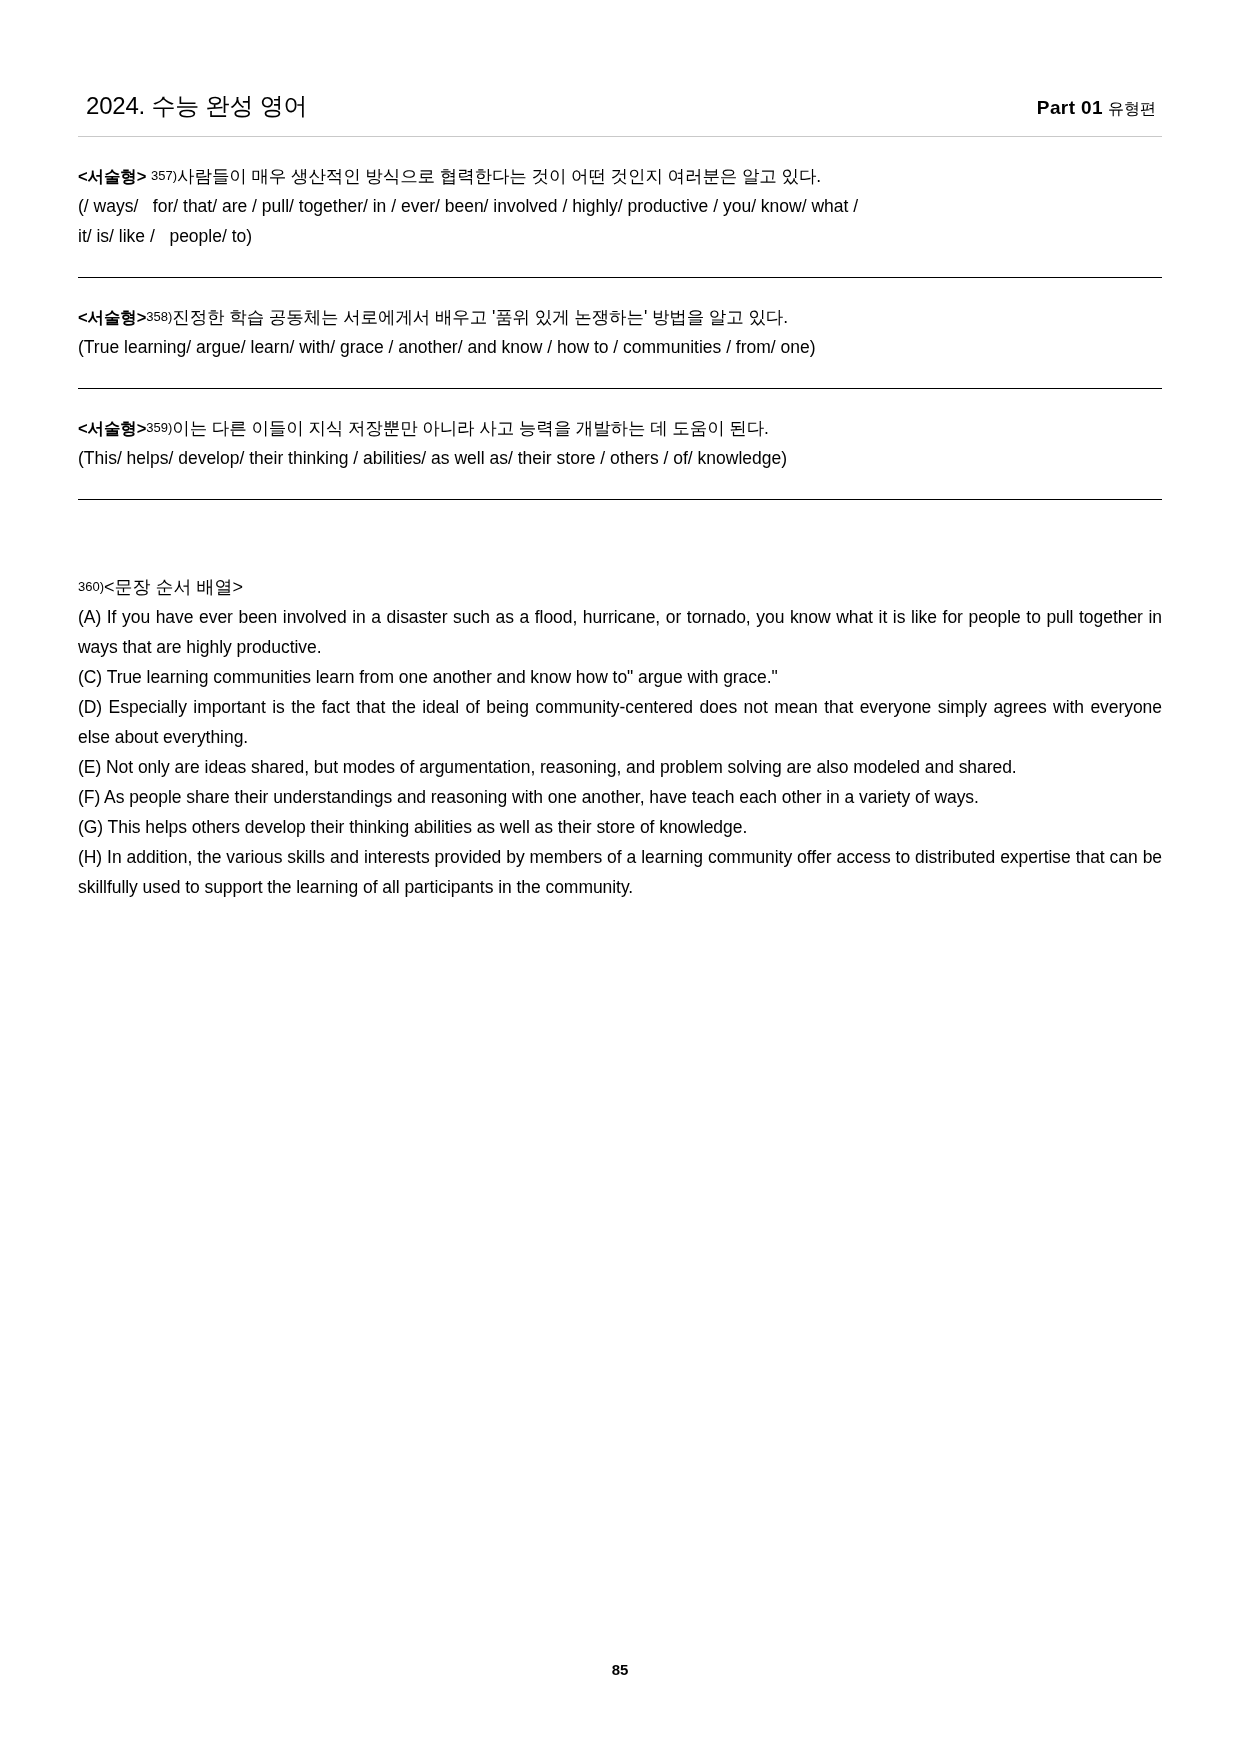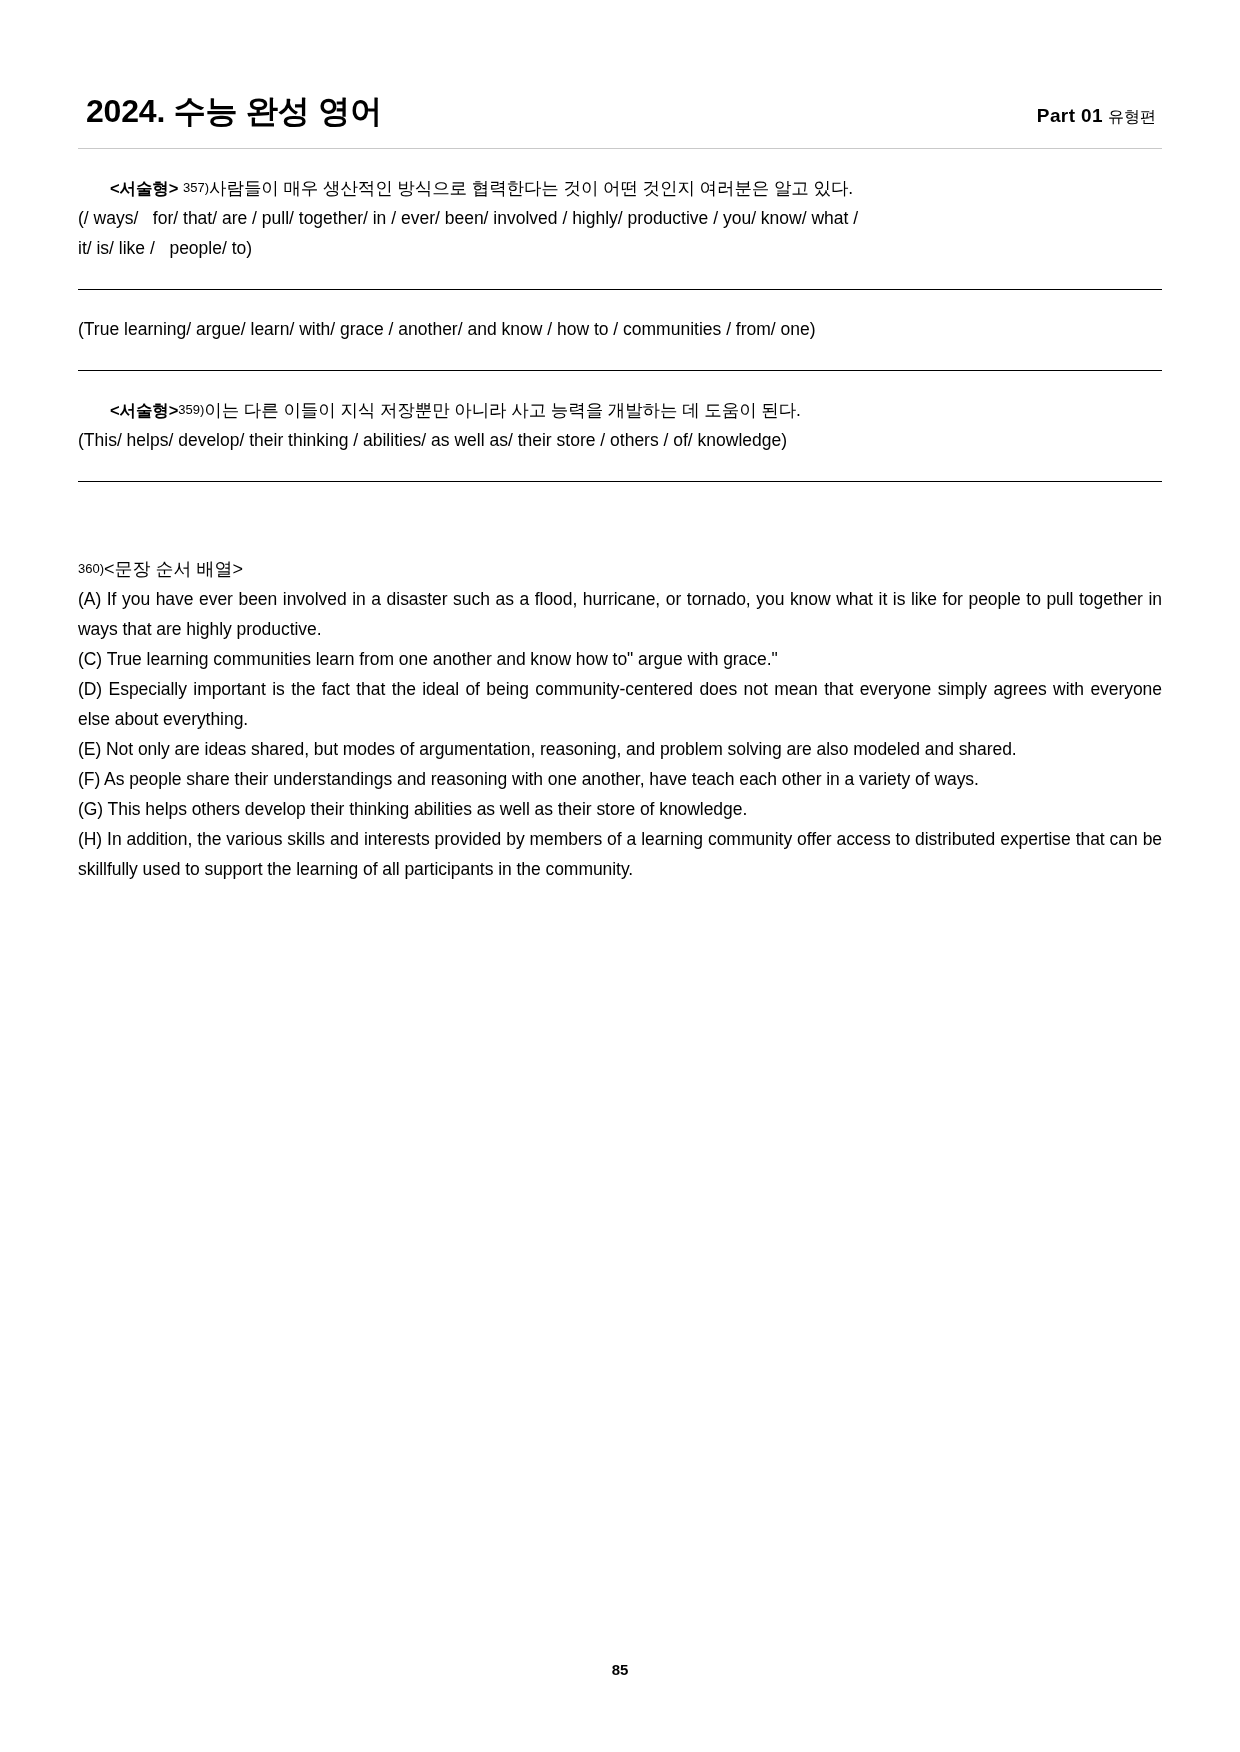--- a/index.html
+++ b/index.html
@@ -26,22 +26,22 @@
   
   .header {
     display: flex;
     align-items: baseline;
     justify-content: space-between;
     padding-top: 90px;
     padding-left: 8px;
     padding-right: 6px;
   }
   .header-title {
-    font-size: 32px;
-    font-weight: bold;
+    font-size: 24px;
+    font-weight: normal;
     letter-spacing: -0.2px;
     white-space: nowrap;
   }
   .header-right {
     white-space: nowrap;
     font-size: 19px;
   }
   .header-part {
     font-weight: bold;
     letter-spacing: 0.4px;
@@ -64,21 +64,20 @@
   .qline {
     font-size: 17.5px;
     line-height: 30px;
     letter-spacing: -0.1px;
     text-align: justify;
     text-justify: inter-word;
   }
   .tag {
     font-weight: bold;
     font-size: 16.5px;
-    margin-left: 32px;
   }
   .qnum {
     font-size: 13px;
     vertical-align: 2px;
     letter-spacing: 0;
   }
   .scramble {
     font-size: 17.5px;
     line-height: 30px;
     text-align: justify;
@@ -143,20 +142,23 @@
     <div class="qline">
       <span class="tag">&lt;서술형&gt;</span>
       <span class="qnum">357)</span><span>사람들이 매우 생산적인 방식으로 협력한다는 것이 어떤 것인지 여러분은 알고 있다.</span>
     </div>
     <div class="scramble">(/ ways/   for/ that/ are / pull/ together/ in / ever/ been/ involved / highly/ productive / you/ know/ what /</div>
     <div class="scramble last-line">it/ is/ like /   people/ to)</div>
     <div class="divider"></div>
   </div>
 
   <div class="qblock">
+    <div class="qline">
+      <span class="tag">&lt;서술형&gt;</span><span class="qnum">358)</span><span>진정한 학습 공동체는 서로에게서 배우고 '품위 있게 논쟁하는' 방법을 알고 있다.</span>
+    </div>
     <div class="scramble last-line">(True learning/ argue/ learn/ with/ grace / another/ and know / how to / communities / from/ one)</div>
     <div class="divider"></div>
   </div>
 
   <div class="qblock">
     <div class="qline">
       <span class="tag">&lt;서술형&gt;</span><span class="qnum">359)</span><span>이는 다른 이들이 지식 저장뿐만 아니라 사고 능력을 개발하는 데 도움이 된다.</span>
     </div>
     <div class="scramble last-line">(This/ helps/ develop/ their thinking / abilities/ as well as/ their store / others / of/ knowledge)</div>
     <div class="divider"></div>

